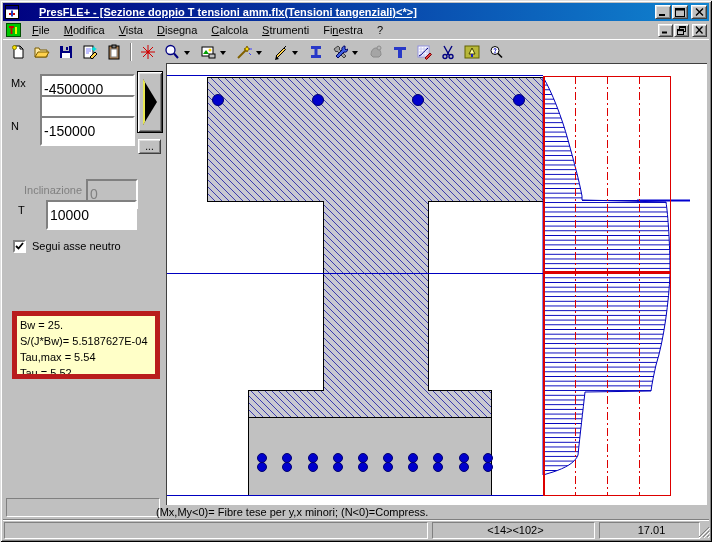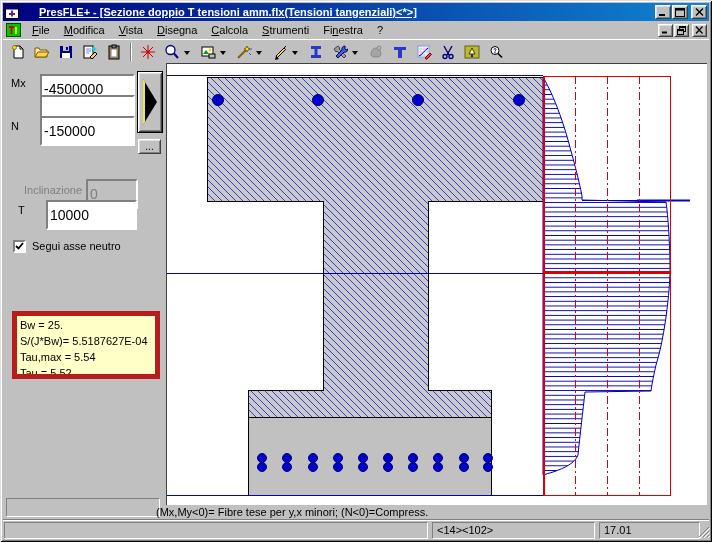--- a/index.html
+++ b/index.html
@@ -73,21 +73,21 @@
   .canvas-wrap { position:absolute; left:166px; top:63px; width:541px; height:442px;
     background:#fff; border-left:1px solid #404040; border-top:1px solid #404040; }
   .canvas-wrap svg { display:block; }
 
   
   .hint { position:absolute; left:156px; top:505px; width:520px; height:30px; line-height:14px; }
   .groove { position:absolute; left:3px; top:519px; width:706px; height:2px;
     border-top:1px solid #808080; border-bottom:1px solid #fff; }
   .sb-cell { position:absolute; top:522px; height:17px; background:#c0c0c0;
     border:1px solid; border-color:#808080 #fff #fff #808080;
-    line-height:14px; padding-left:4px; white-space:nowrap; }
+    line-height:14px; padding-left:4px; white-space:nowrap;text-align:center; }
   .grip { position:absolute; left:698px; top:526px; }
 </style>
 </head>
 <body>
 
 <div class="window">
 
   <div class="titlebar">
     <span style="display:flex;">
       <svg width="14" height="14" viewBox="0 0 14 14">

